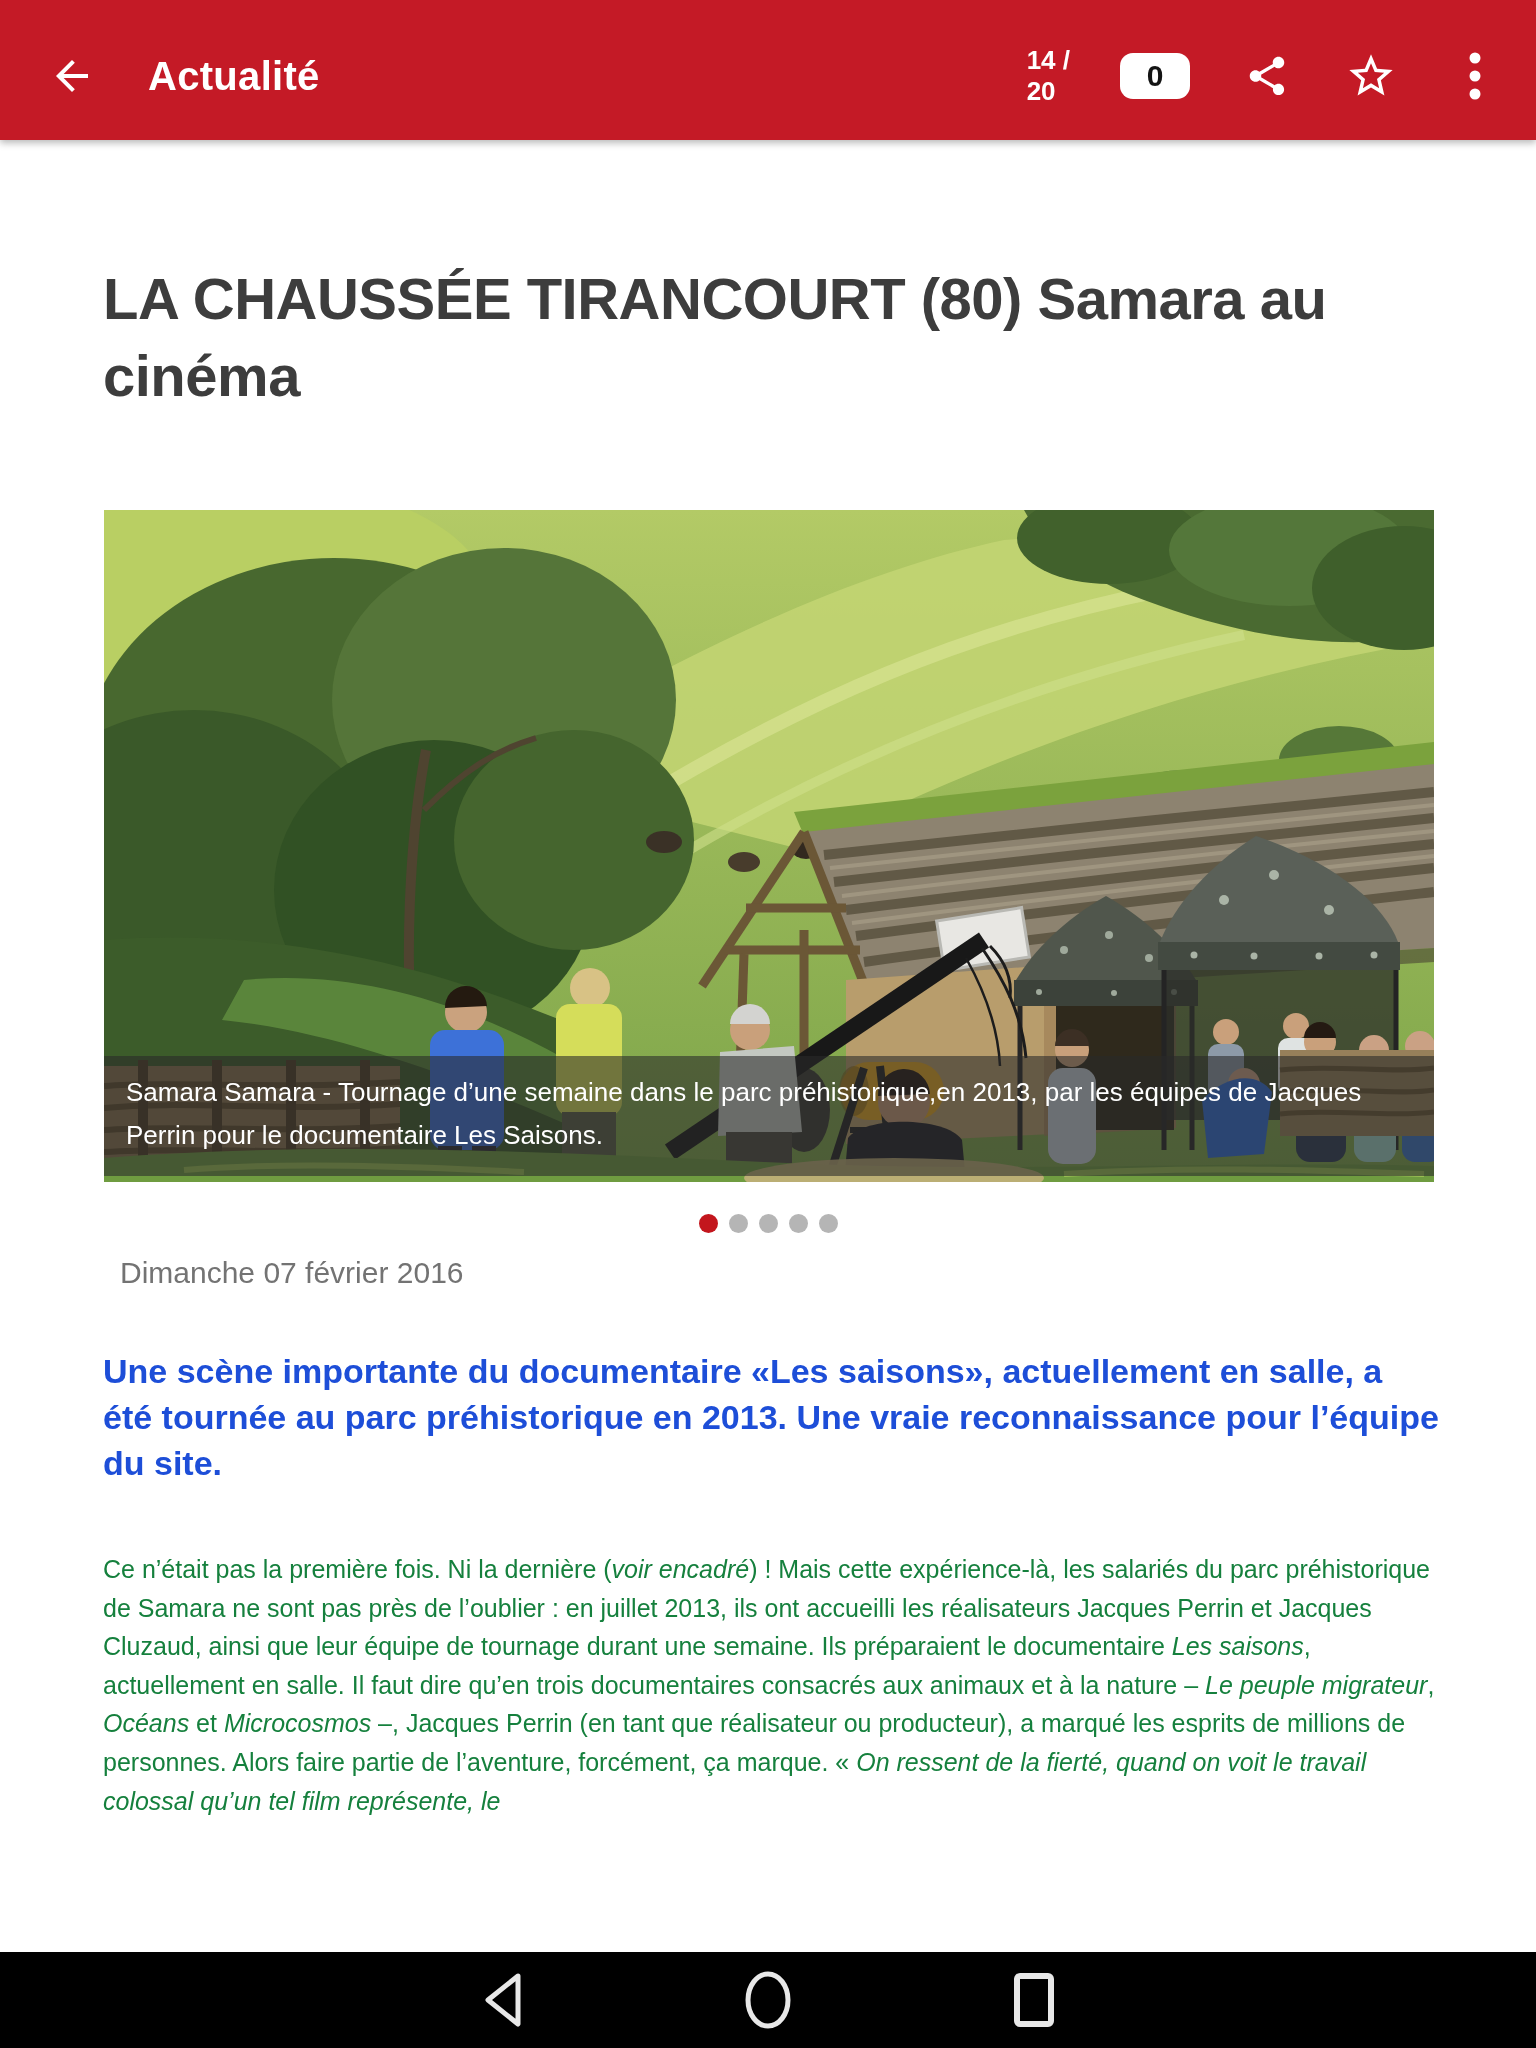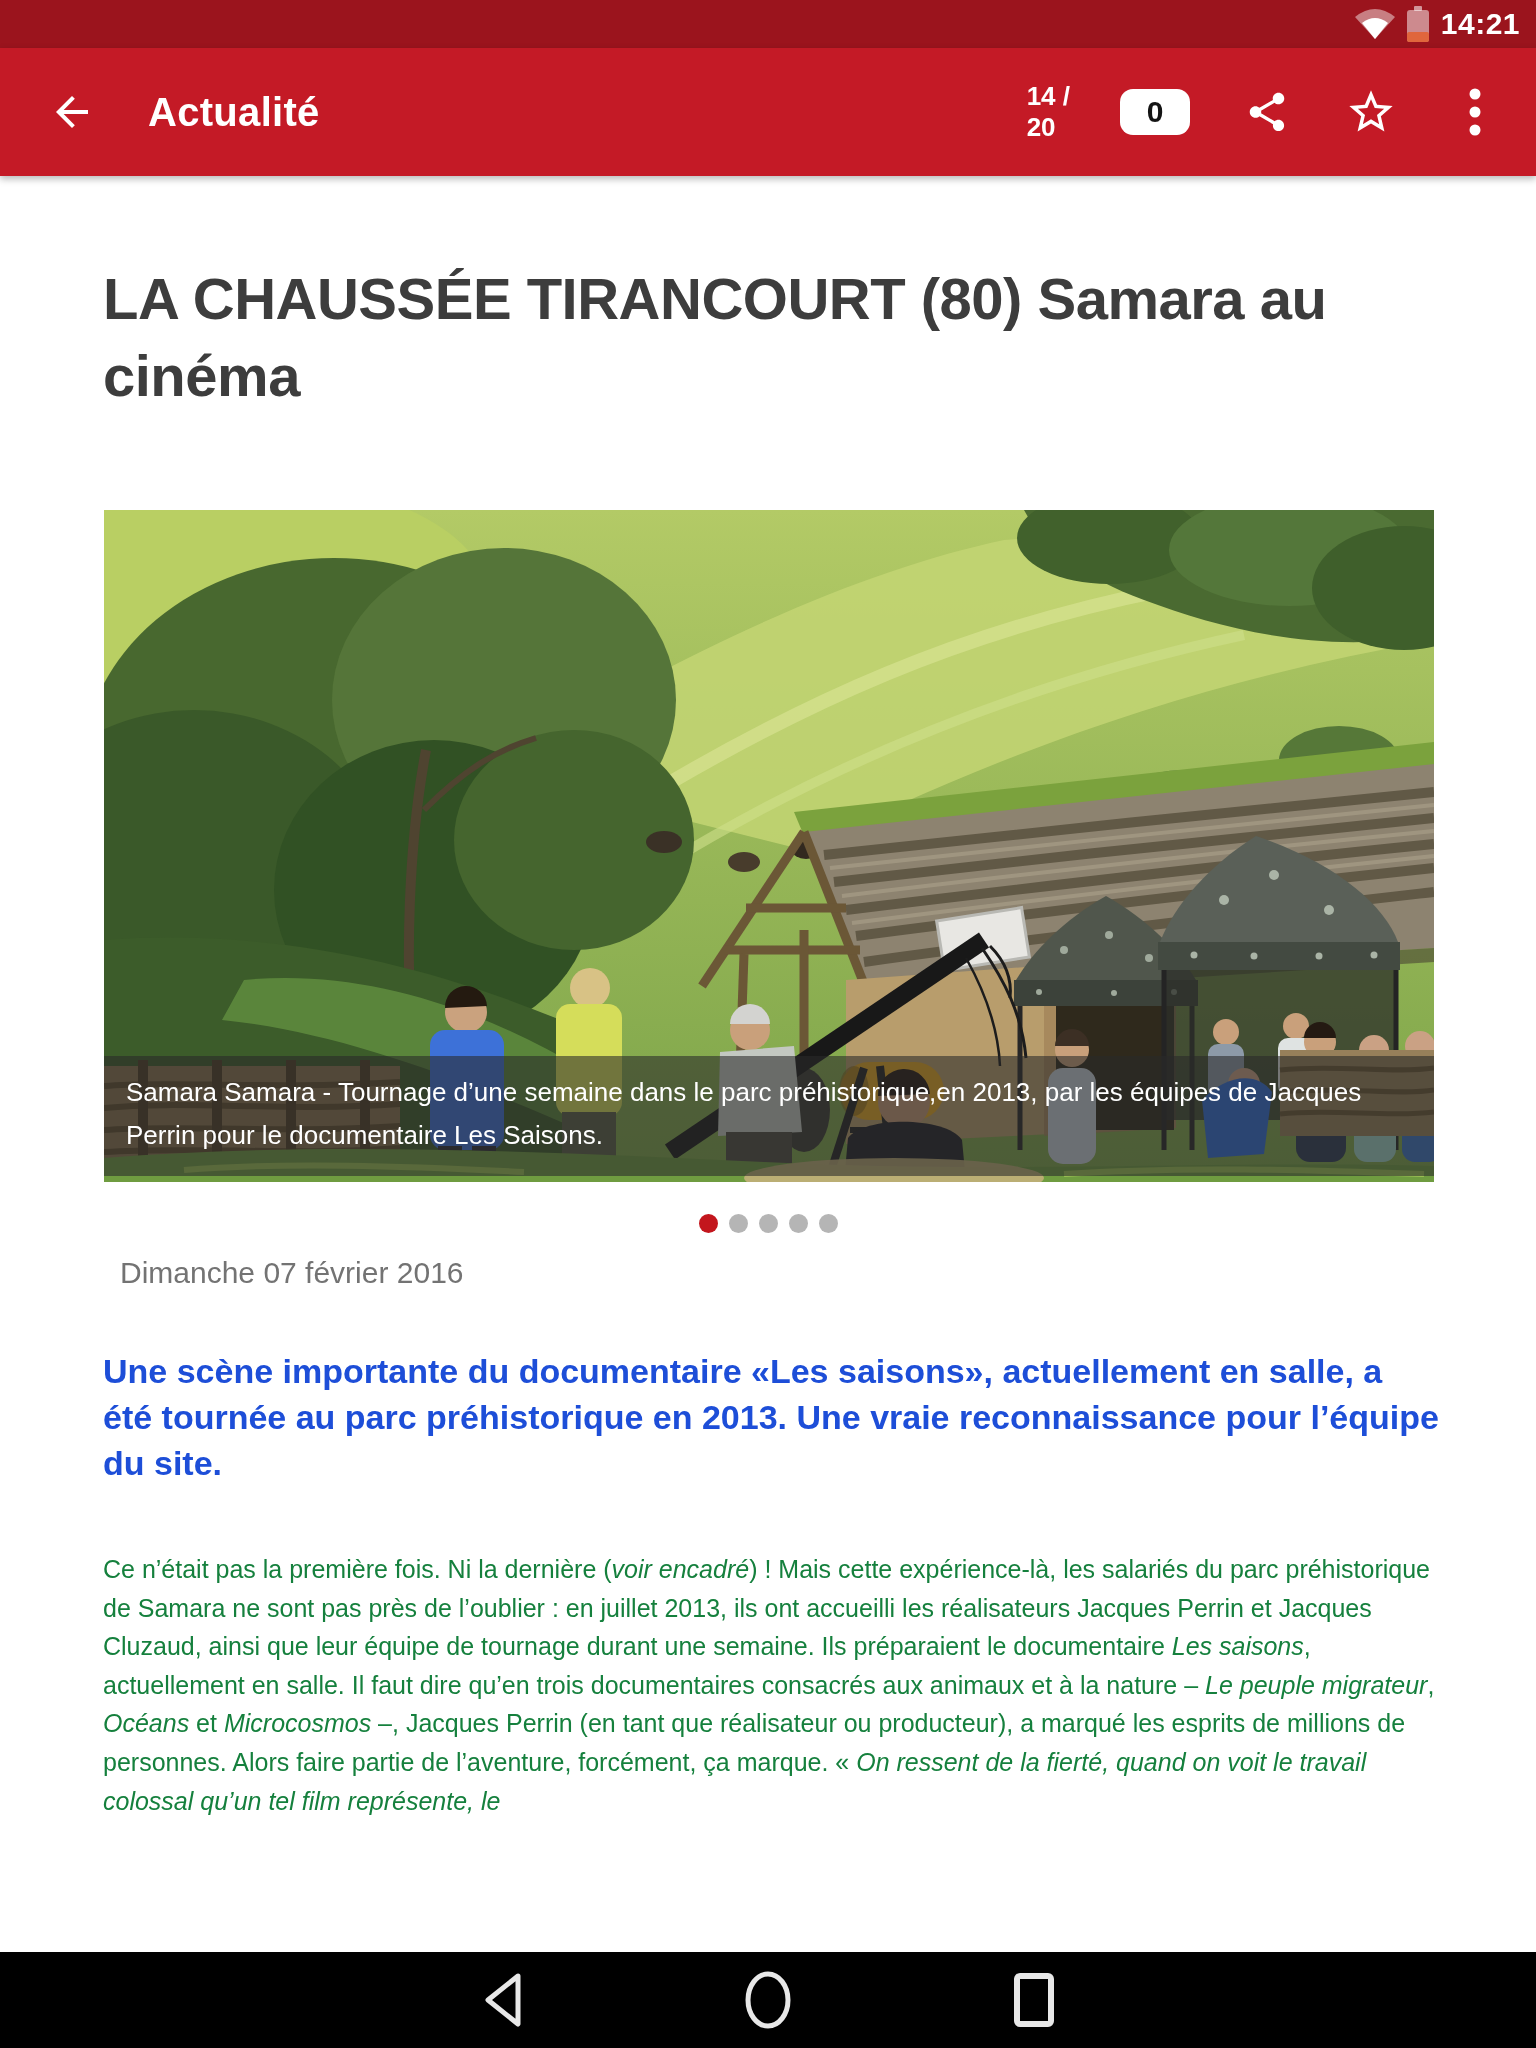--- a/index.html
+++ b/index.html
@@ -14,21 +14,21 @@
     height:48px; background:#9b141d; color:#fff;
     display:flex; align-items:center; justify-content:flex-end;
     padding-right:16px; gap:12px;
   }
   .status-time{font-size:30px; font-weight:700; letter-spacing:.5px;}
   .sicon{display:block;}
   
   .app-bar{
     height:128px; background:#c41a26; color:#fff;
     display:flex; align-items:center;
-    padding:0 34px 0 44px;
+    padding:12px 34px 0 44px;
     box-shadow:0 3px 7px rgba(0,0,0,.28);
     position:relative; z-index:5;
   }
   .back-btn{width:56px;height:56px;display:flex;align-items:center;justify-content:center;cursor:pointer;}
   .app-title{font-size:40px;font-weight:700;margin-left:48px;letter-spacing:.3px;}
   .app-bar-right{margin-left:auto;display:flex;align-items:center;gap:50px;}
   .page-counter{font-size:26px;line-height:31px;font-weight:700;text-align:left;white-space:pre;}
   .badge-btn{
     background:#fff;color:#141414;border-radius:13px;
     min-width:58px;height:46px;padding:0 6px;
@@ -68,32 +68,20 @@
     position:absolute;left:0;right:0;bottom:0;height:96px;background:#000;
     display:flex;align-items:center;justify-content:center;gap:202px;z-index:6;
   }
   .nav-btn{width:64px;height:64px;display:flex;align-items:center;justify-content:center;cursor:pointer;}
 </style>
 </head>
 <body>
 
 <div class="screen">
 
-  <div class="status-bar">
-    <svg class="sicon" width="40" height="32" viewBox="0 0 40 32">
-      <path d="M0 9 Q20 -7 40 9 L20 31 Z" fill="#ffffff" opacity="0.45"></path>
-      <path d="M7 15 Q20 5 33 15 L20 31 Z" fill="#ffffff"></path>
-    </svg>
-    <svg class="sicon" width="22" height="36" viewBox="0 0 22 36">
-      <rect x="7" y="0" width="8" height="5" rx="1" fill="#ffffff" opacity="0.55"></rect>
-      <rect x="0" y="4" width="22" height="32" rx="3" fill="#ffffff" opacity="0.5"></rect>
-      <rect x="0" y="26" width="22" height="10" rx="2" fill="#e0663c"></rect>
-    </svg>
-    <span class="status-time">14:21</span>
-  </div>
 
   <div class="app-bar">
     <div class="back-btn">
       <svg width="48" height="48" viewBox="0 0 24 24">
         <path d="M20 11H7.83l5.59-5.59L12 4l-8 8 8 8 1.41-1.41L7.83 13H20v-2z" fill="#ffffff"></path>
       </svg>
     </div>
     <div class="app-title">Actualité</div>
     <div class="app-bar-right">
       <div class="page-counter"><span>14 /</span><br><span>20</span></div>

